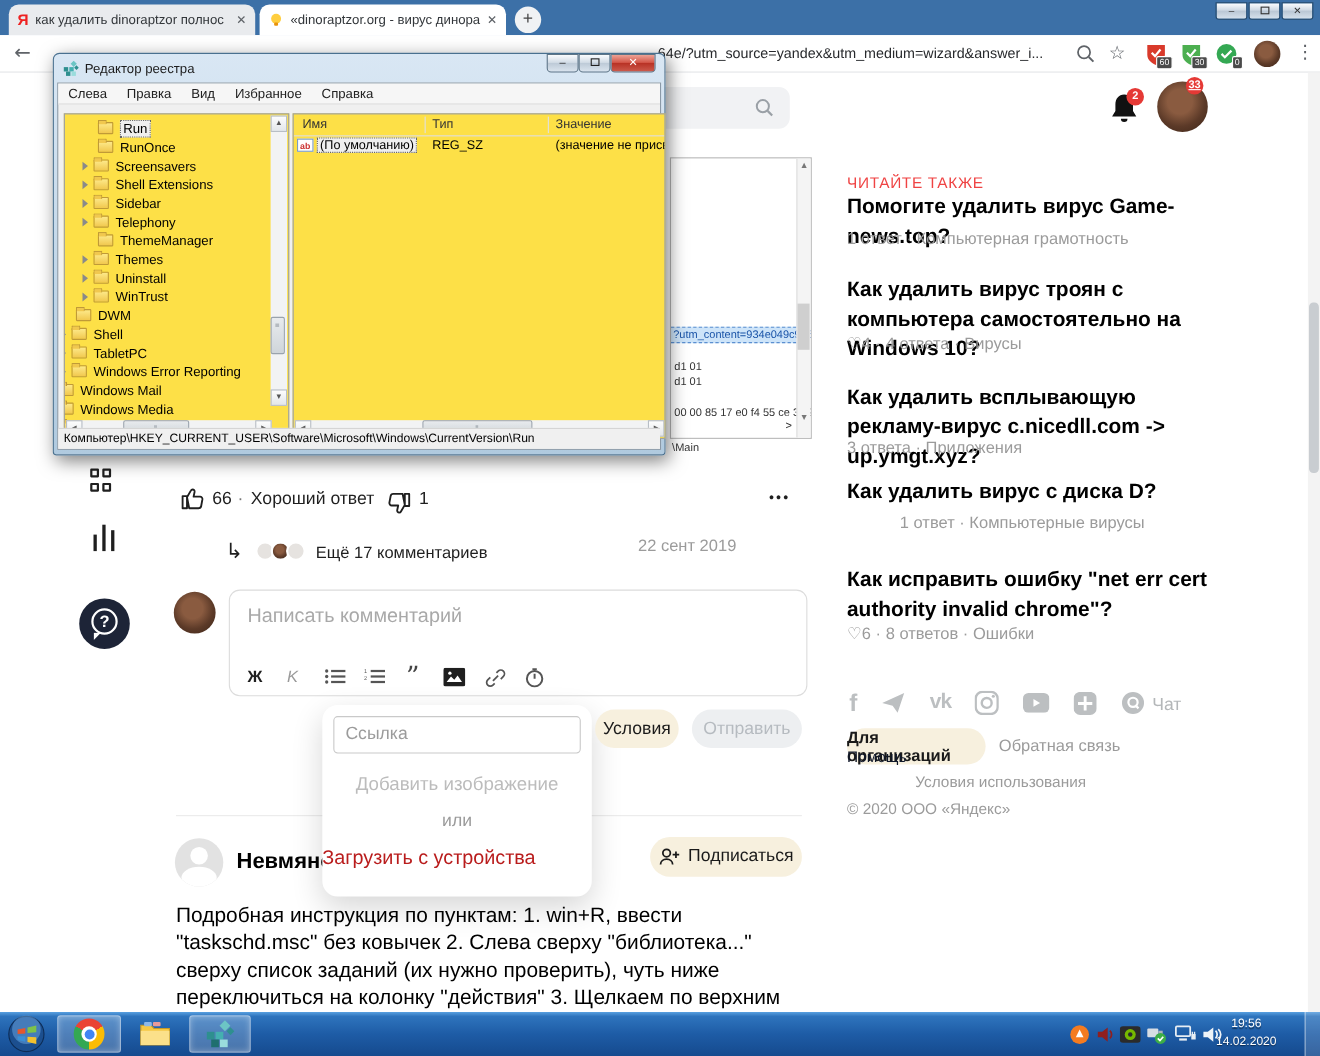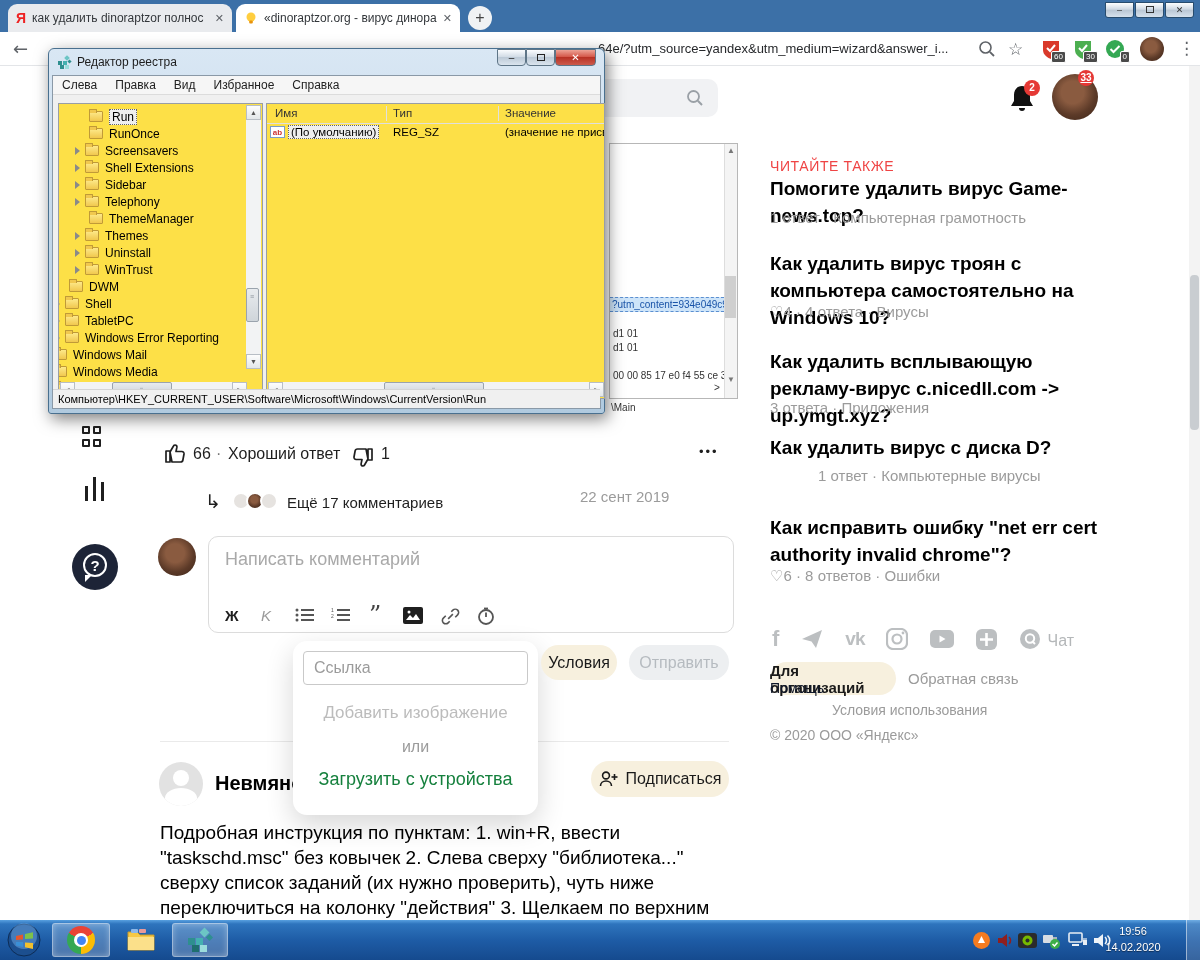--- a/index.html
+++ b/index.html
@@ -355,21 +355,21 @@
   <span class="abs" style="left:770px;top:727px;font-size:14px;color:#9b9b9b;">© 2020 ООО «Яндекс»</span>
 
   <div class="abs pagescroll">
       <div class="thumb"></div>
     </div>
 
   <div class="abs popup">
     <input type="text" placeholder="Ссылка" style="">
     <div style="position:absolute;left:0;top:62px;width:100%;text-align:center;font-size:17px;color:#bcbcbc;">Добавить изображение</div>
     <div style="position:absolute;left:0;top:97px;width:100%;text-align:center;font-size:16px;color:#9b9b9b;">или</div>
-    <div style="position:absolute;left:0;top:128px;width:100%;text-align:center;font-size:18px;color:#15803d;">Загрузить с устройства</div>
+    <div style="position:absolute;left:0;top:128px;width:100%;font-size:18px;color:#b91c1c;">Загрузить с устройства</div>
   </div>
   <div class="abs btn cream" style="left:541px;top:645px;width:76px;height:35px;">Условия</div>
   <div class="abs btn" style="left:629px;top:645px;width:100px;height:35px;background:#edeff1;border-radius:18px;color:#b6bbc0;">Отправить</div>
 
   <div class="abs regwin">
     <div class="regtitle">
       <svg width="15" height="15" viewBox="0 0 15 15" style="margin-right:5px;">
         <rect x="1" y="6" width="4" height="4" fill="#2e8f8f"></rect>
           <rect x="6" y="6" width="4" height="4" fill="#44b0b0"></rect>
         <rect x="3" y="10" width="4" height="4" fill="#2e8f8f"></rect>

